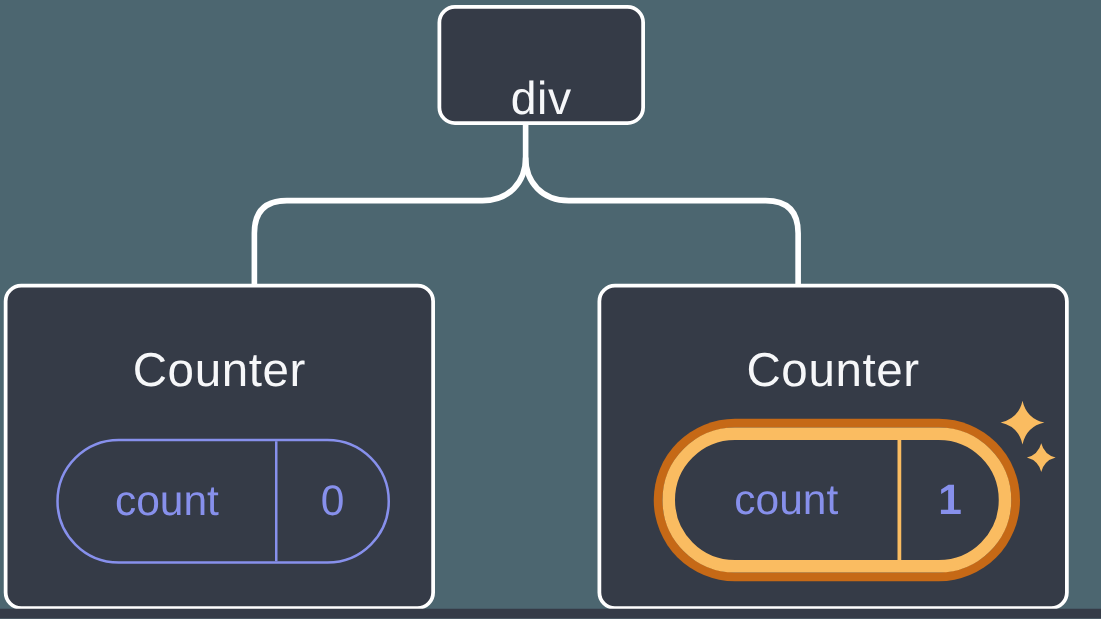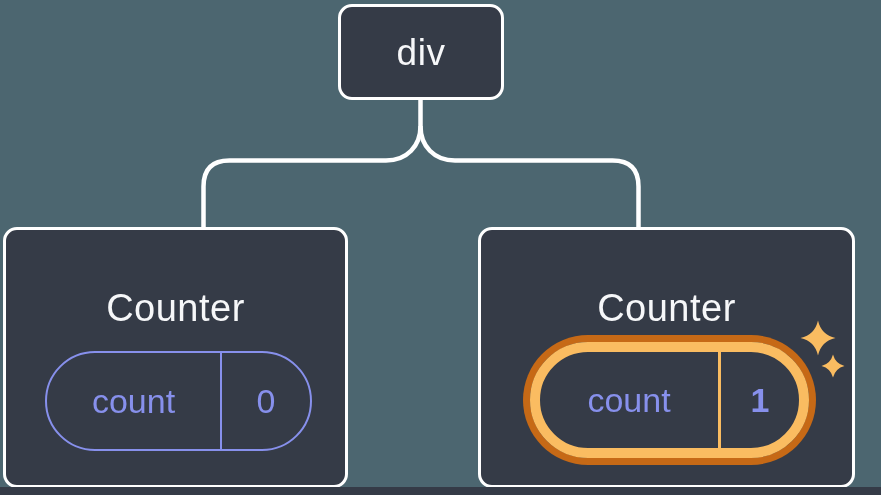--- a/index.html
+++ b/index.html
@@ -16,30 +16,30 @@
   }
   .connector-svg { position:absolute; left:0; top:0; }
   .node, .card {
     position:absolute;
     box-sizing:border-box;
     background:#353B47;
     border:3.5px solid #FFFFFF;
     border-radius:14px;
   }
   .node {
-    left:338px; top:4px; width:166px; height:96px;
-    display:flex; align-items:center; justify-content:center;
+    left:350px; top:4px; width:166px; height:96px;
+    display:flex; align-items:flex-end; justify-content:center;
   }
   .node-label {
     color:#F6F7F9; font-size:37px; line-height:1; letter-spacing:0.5px;
   }
   .card-left  { left:3px;   top:227px; width:345px; height:261px; }
   .card-right { left:478px; top:227px; width:377px; height:261px; }
   .card-title {
-    position:absolute; left:0; right:0; top:59px;
+    position:absolute; left:0; right:0; top:48px;
     text-align:center;
     color:#F6F7F9; font-size:38px; line-height:38px; font-weight:500;
     letter-spacing:0.5px;
   }
   .pill {
     position:absolute;
     box-sizing:border-box;
     border:2.5px solid #8790EC;
     border-radius:60px;
     display:flex;

